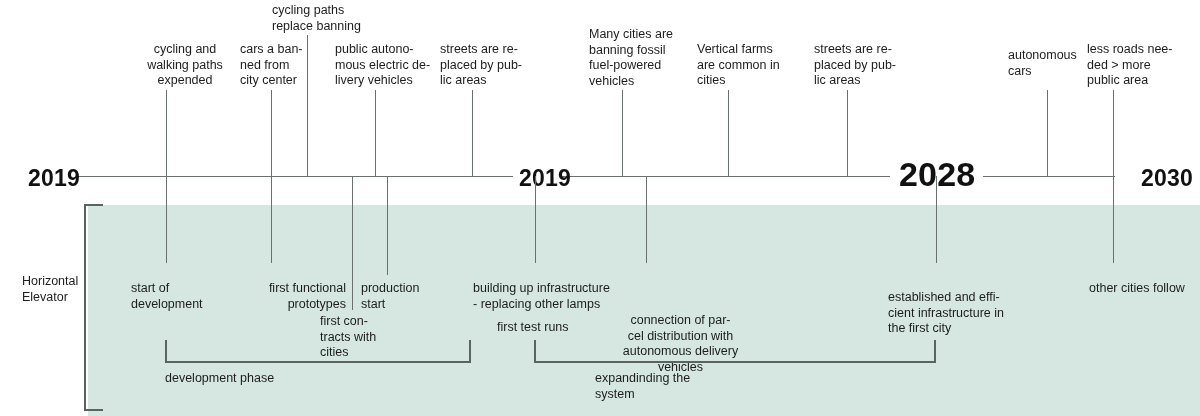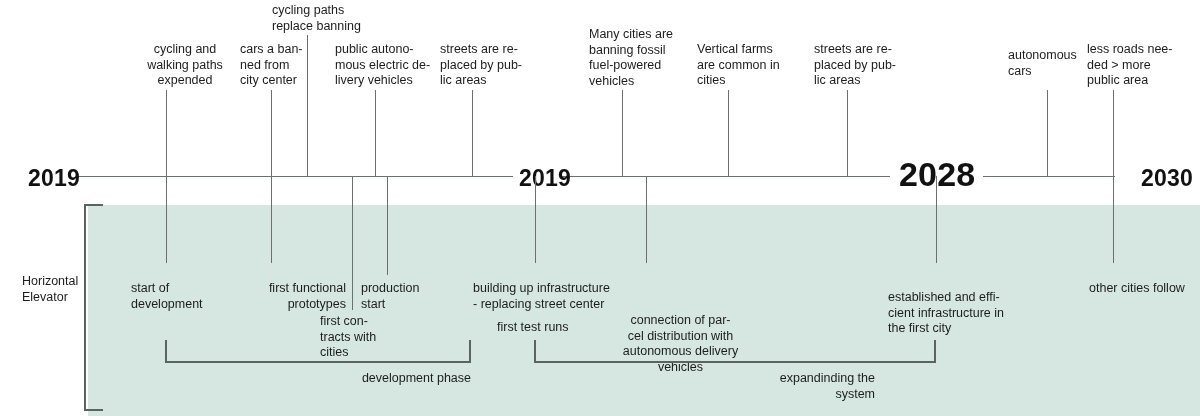--- a/index.html
+++ b/index.html
@@ -77,21 +77,21 @@
     border-left: 2px solid #5b6360;
     border-right: 2px solid #5b6360;
     border-bottom: 2px solid #5b6360;
     background: transparent;
   }
   .phase-label {
     position: absolute;
     font-size: 12.5px;
     line-height: 15.5px;
     color: #1d1d1d;
-    text-align: right;
+    text-align: left;
     white-space: pre-line;
   }
 </style>
 </head>
 <body>
 
 <div id="stage">
 
   <div class="band"></div>
 
@@ -159,21 +159,21 @@
 prototypes</div>
       <div class="vline" style="left: 352px; top: 176px; height: 134px;"></div>
       <div class="lbl" style="left: 320px; top: 314px; width: 90px;">first con-
 tracts with
 cities</div>
       <div class="vline" style="left: 387px; top: 176px; height: 99px;"></div>
       <div class="lbl" style="left: 361px; top: 281px; width: 95px;">production
 start</div>
       <div class="vline" style="left: 535px; top: 176px; height: 87px;"></div>
       <div class="lbl" style="left: 473px; top: 281px; width: 180px;">building up infrastructure
-- replacing street center</div>
+- replacing other lamps</div>
       <div class="lbl" style="left: 497px; top: 320px; width: 120px;">first test runs</div>
       <div class="vline" style="left: 646px; top: 176px; height: 87px;"></div>
       <div class="lbl center" style="left: 613px; top: 281px; width: 135px; margin-top: 32px;">connection of par-
 cel distribution with
 autonomous delivery
 vehicles</div>
       <div class="vline" style="left: 936px; top: 176px; height: 87px;"></div>
       <div class="lbl" style="left: 888px; top: 290px; width: 150px;">established and effi-
 cient infrastructure in
 the first city</div>

